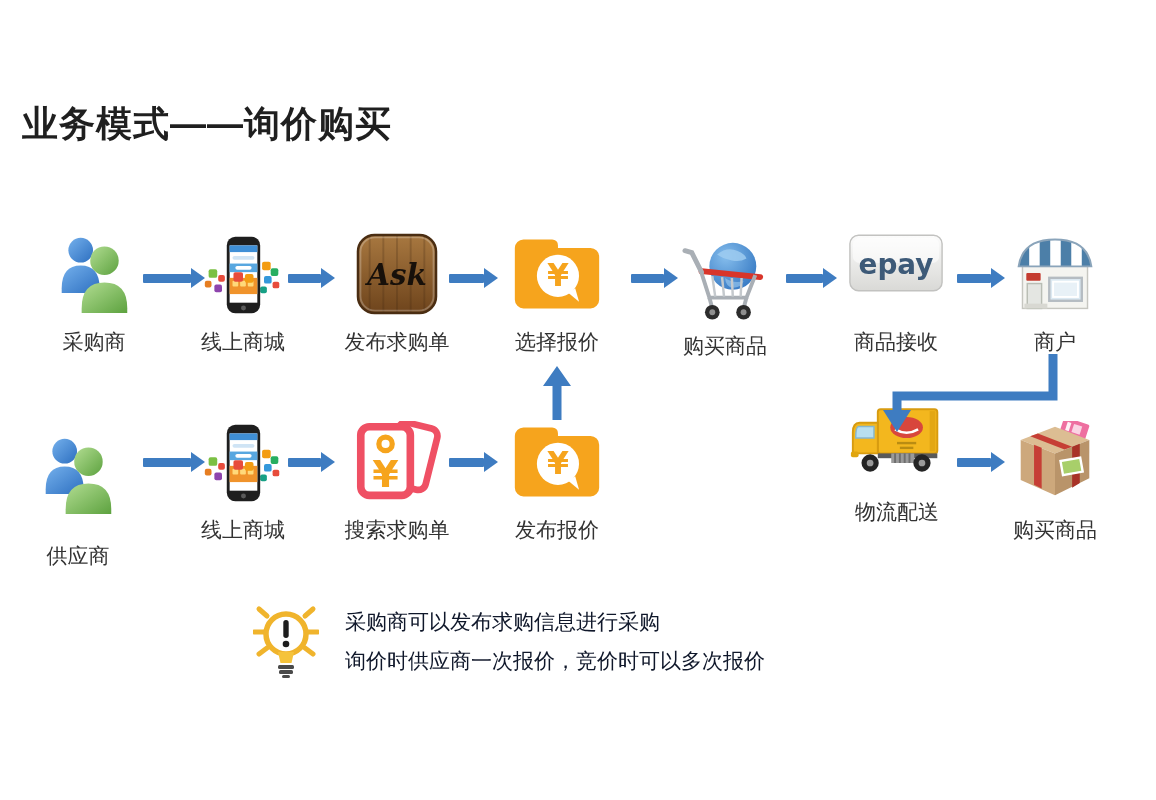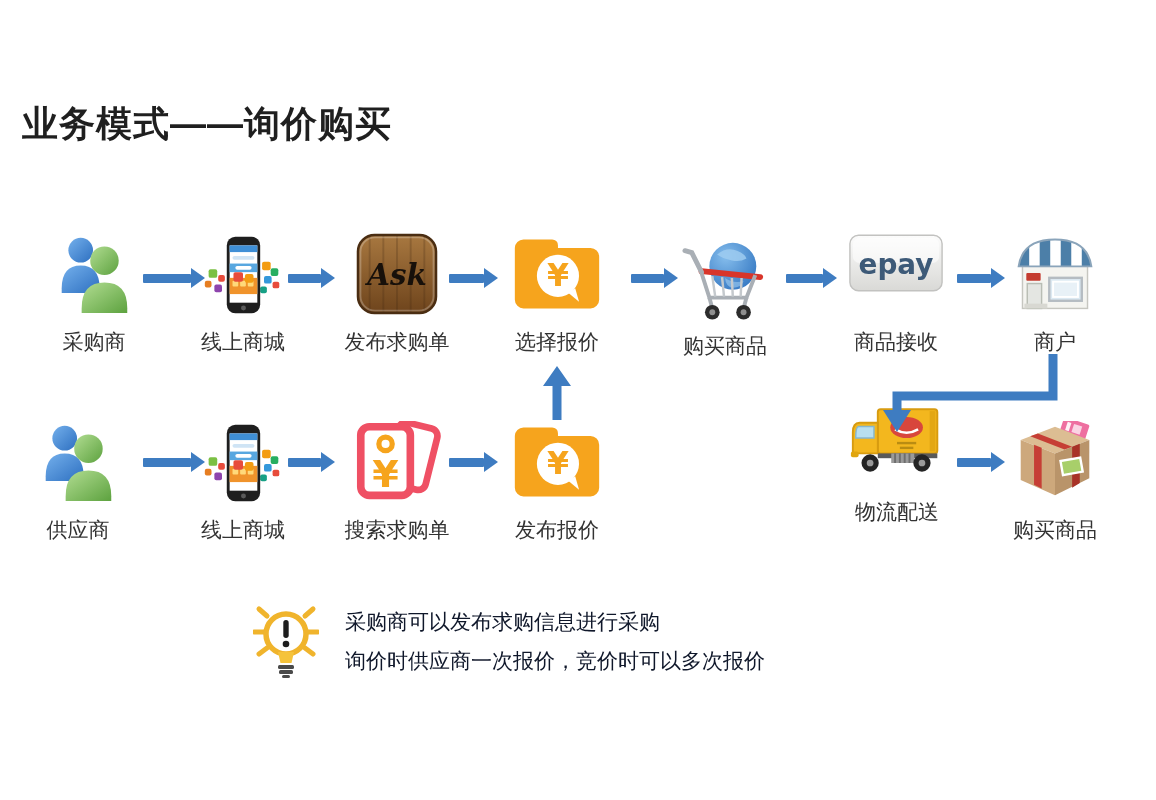--- a/index.html
+++ b/index.html
@@ -210,21 +210,21 @@
     </div>
   <div class="harrow" style="left:786px;top:268px;width:51px;">
       <div class="shaft"></div>
       <div class="head"></div>
     </div>
   <div class="harrow" style="left:957px;top:268px;width:48px;">
       <div class="shaft"></div>
       <div class="head"></div>
     </div>
 
-  <div class="node" style="left:8px;top:421px;">
+  <div class="node" style="left:8px;top:434px;gap:13px;">
     <div class="icon-box">
       <svg viewBox="0 0 80 84" width="76" height="80">
         <circle cx="26" cy="18" r="13" fill="url(#gBlue)"></circle>
         <path d="M6,58 q0,-24 20,-24 q20,0 20,24 l0,5 H6 z" fill="url(#gBlue)"></path>
         <circle cx="51" cy="29" r="15" fill="url(#gGreen)"></circle>
         <path d="M27,79 q0,-27 24,-27 q24,0 24,27 l0,5 H27 z" fill="url(#gGreen)"></path>
       </svg>
     </div>
     <div class="node-label">供应商</div>
   </div>

